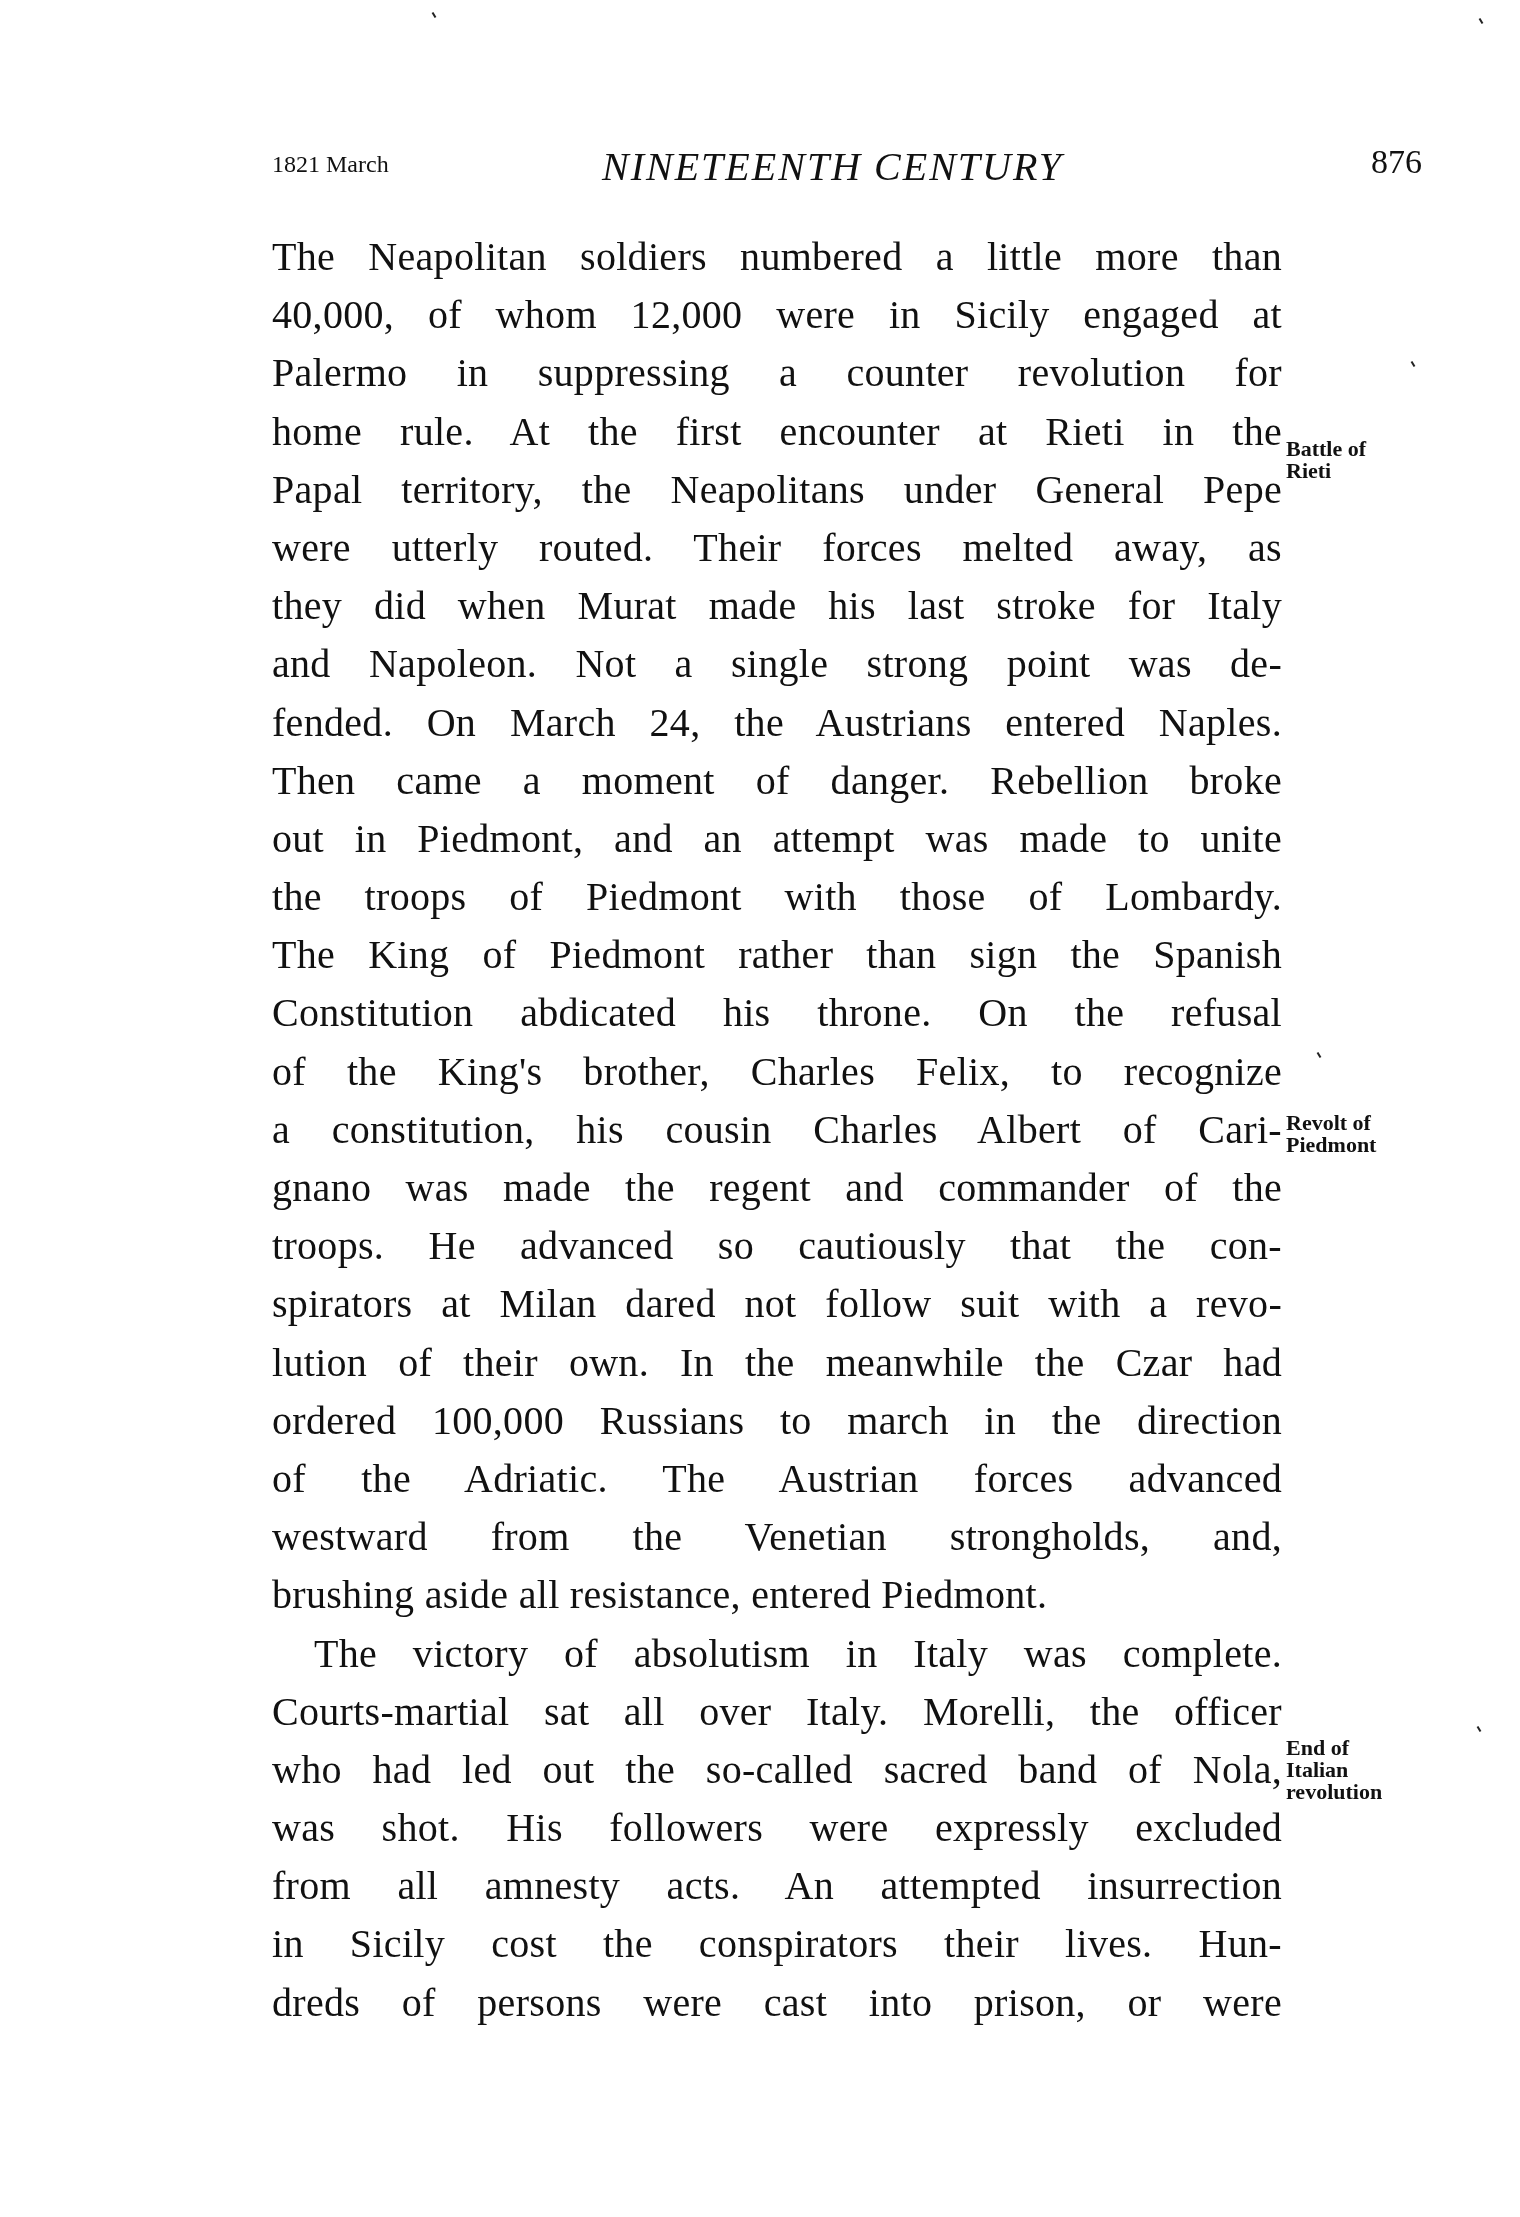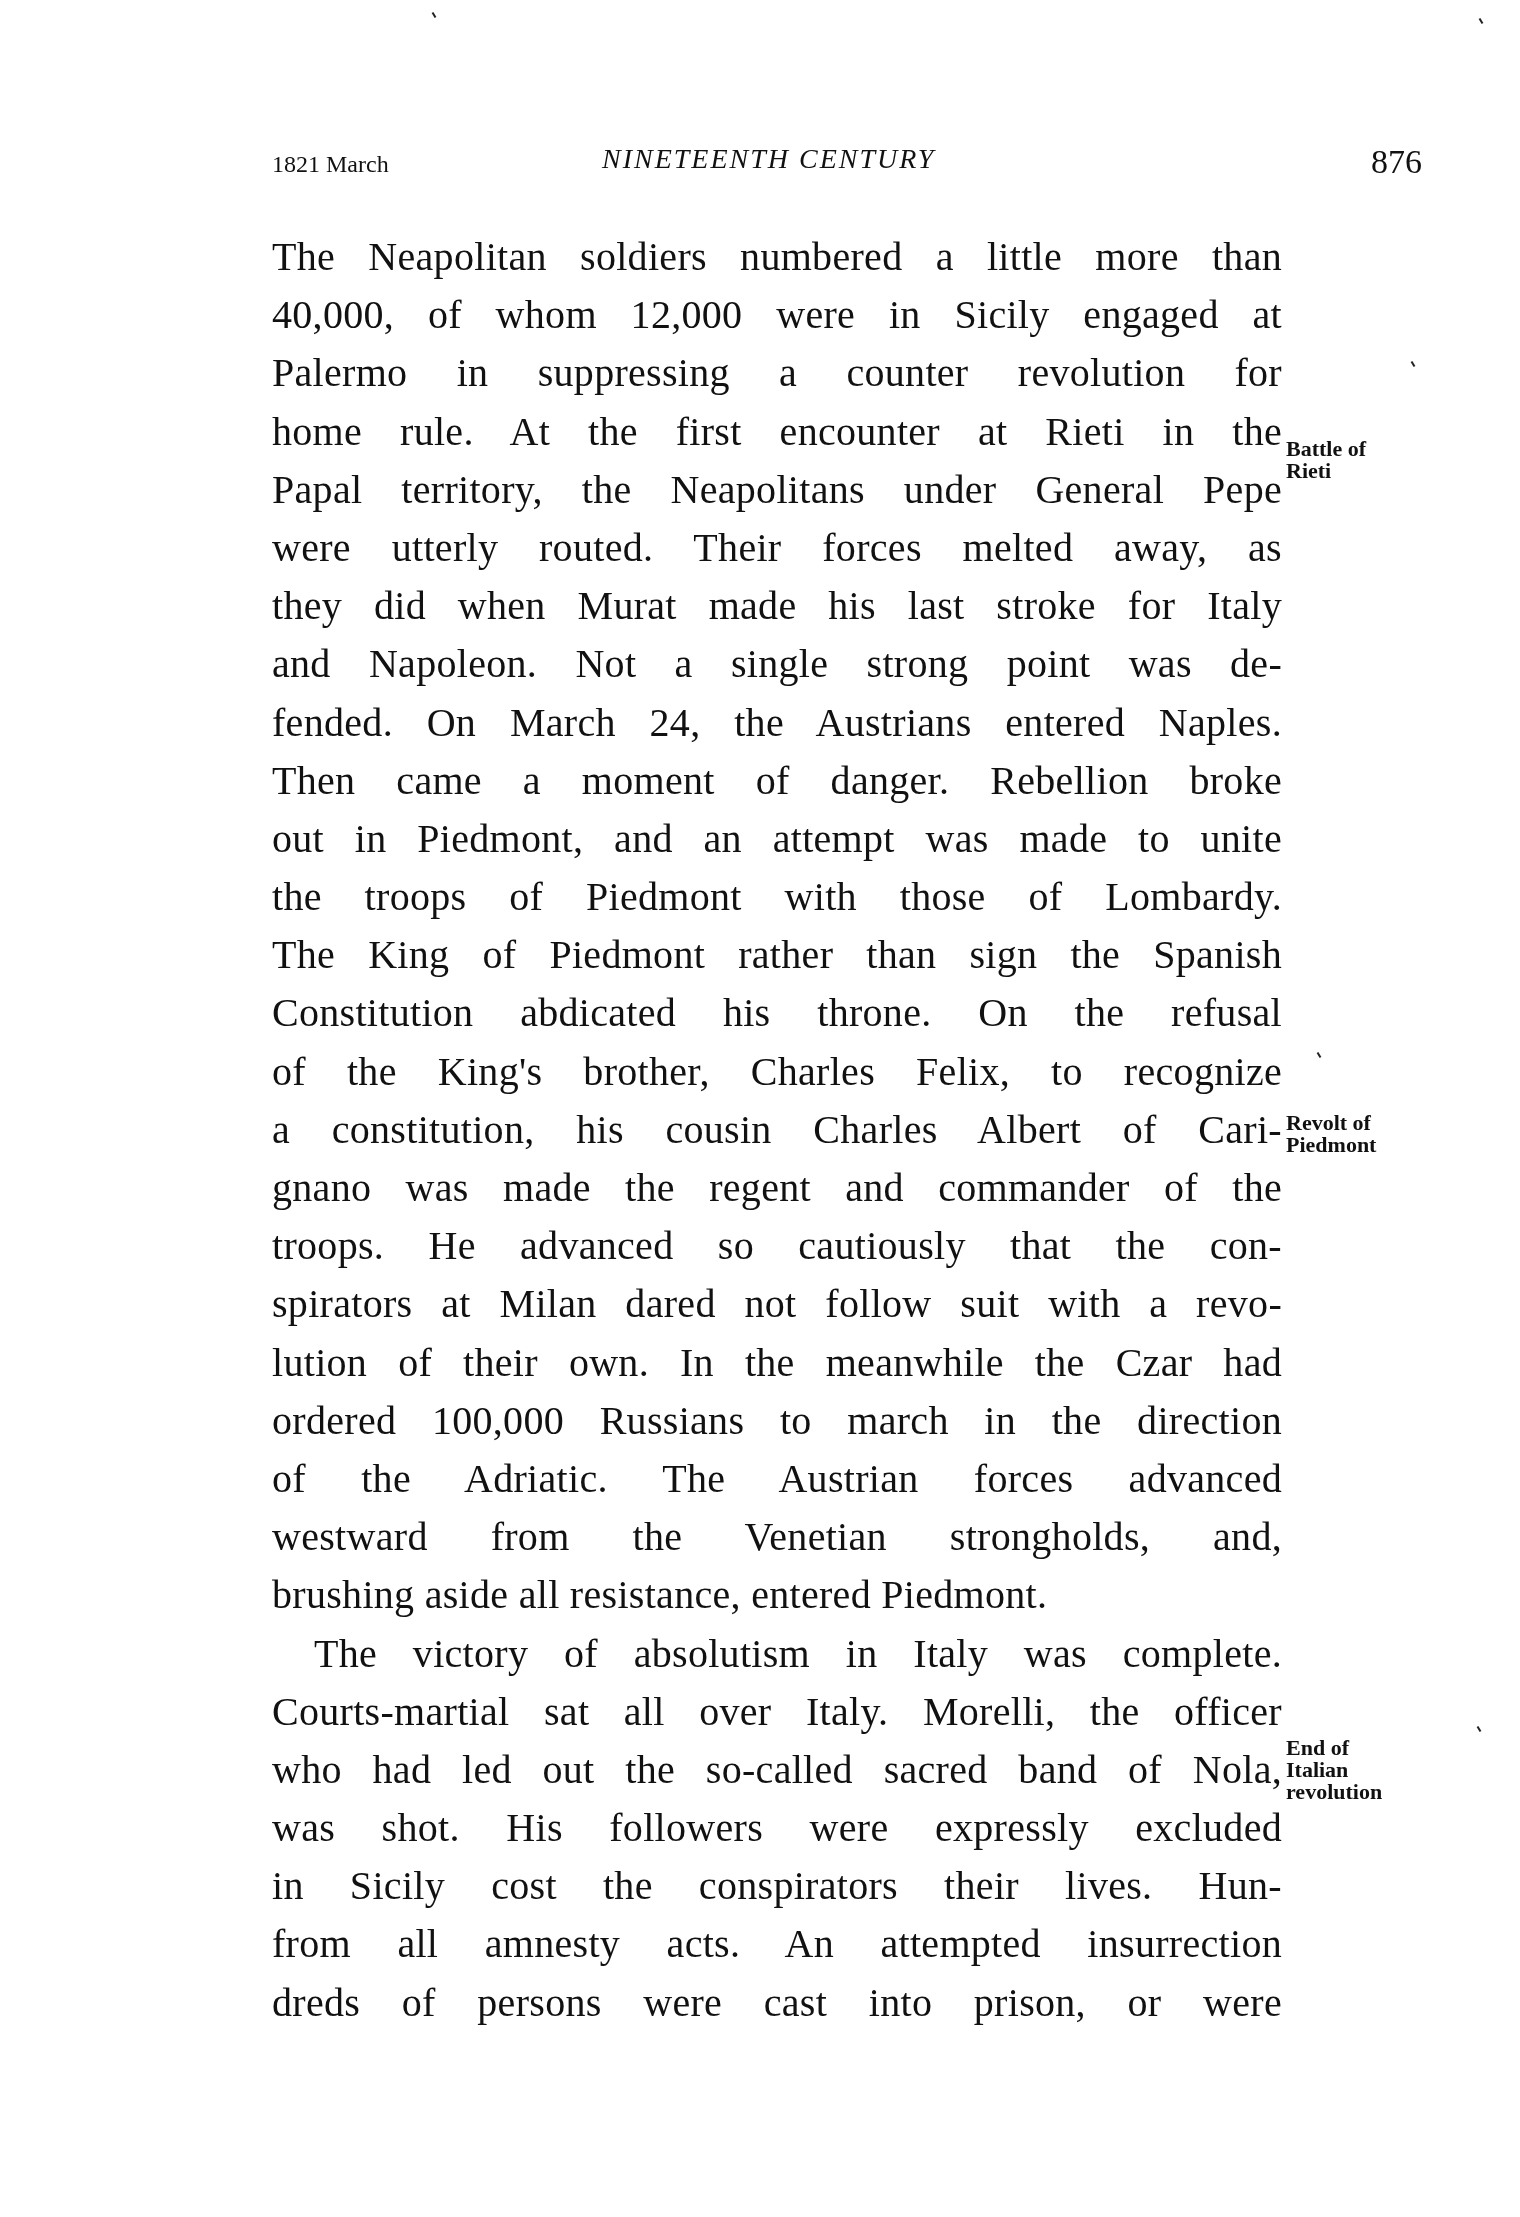--- a/index.html
+++ b/index.html
@@ -33,21 +33,21 @@
       position: absolute;
       left: 0;
       top: 8px;
       font-size: 24px;
       letter-spacing: 0px;
     }
     .header-title {
       position: absolute;
       left: 330px;
       top: 0;
-      font-size: 28px;
+      font-size: 40px;
       font-style: italic;
       letter-spacing: 2px;
     }
     .header-page {
       position: absolute;
       right: 0;
       top: 0;
       font-size: 34px;
     }
     
@@ -136,22 +136,22 @@
     <span class="line" style="white-space: normal;">spirators at Milan dared not follow suit with a revo-</span>
     <span class="line" style="white-space: normal;">lution of their own. In the meanwhile the Czar had</span>
     <span class="line" style="white-space: normal;">ordered 100,000 Russians to march in the direction</span>
     <span class="line" style="white-space: normal;">of the Adriatic. The Austrian forces advanced</span>
     <span class="line" style="white-space: normal;">westward from the Venetian strongholds, and,</span>
     <span class="line last" style="white-space: normal;">brushing aside all resistance, entered Piedmont.</span>
     <span class="line indent" style="white-space: normal;">The victory of absolutism in Italy was complete.</span>
     <span class="line" style="white-space: normal;">Courts-martial sat all over Italy. Morelli, the officer</span>
     <span class="line" style="white-space: normal;">who had led out the so-called sacred band of Nola,</span>
     <span class="line" style="white-space: normal;">was shot. His followers were expressly excluded</span>
+    <span class="line" style="white-space: normal;">from all amnesty acts. An attempted insurrection</span>
     <span class="line" style="white-space: normal;">in Sicily cost the conspirators their lives. Hun-</span>
-    <span class="line" style="white-space: normal;">from all amnesty acts. An attempted insurrection</span>
     <span class="line" style="white-space: normal;">dreds of persons were cast into prison, or were</span>
   </div>
 
   <div class="sidenote sn-rieti">
     <span class="sn-line">Battle of</span>
     <span class="sn-line">Rieti</span>
   </div>
 
   <div class="sidenote sn-piedmont">
     <span class="sn-line">Revolt of</span>

